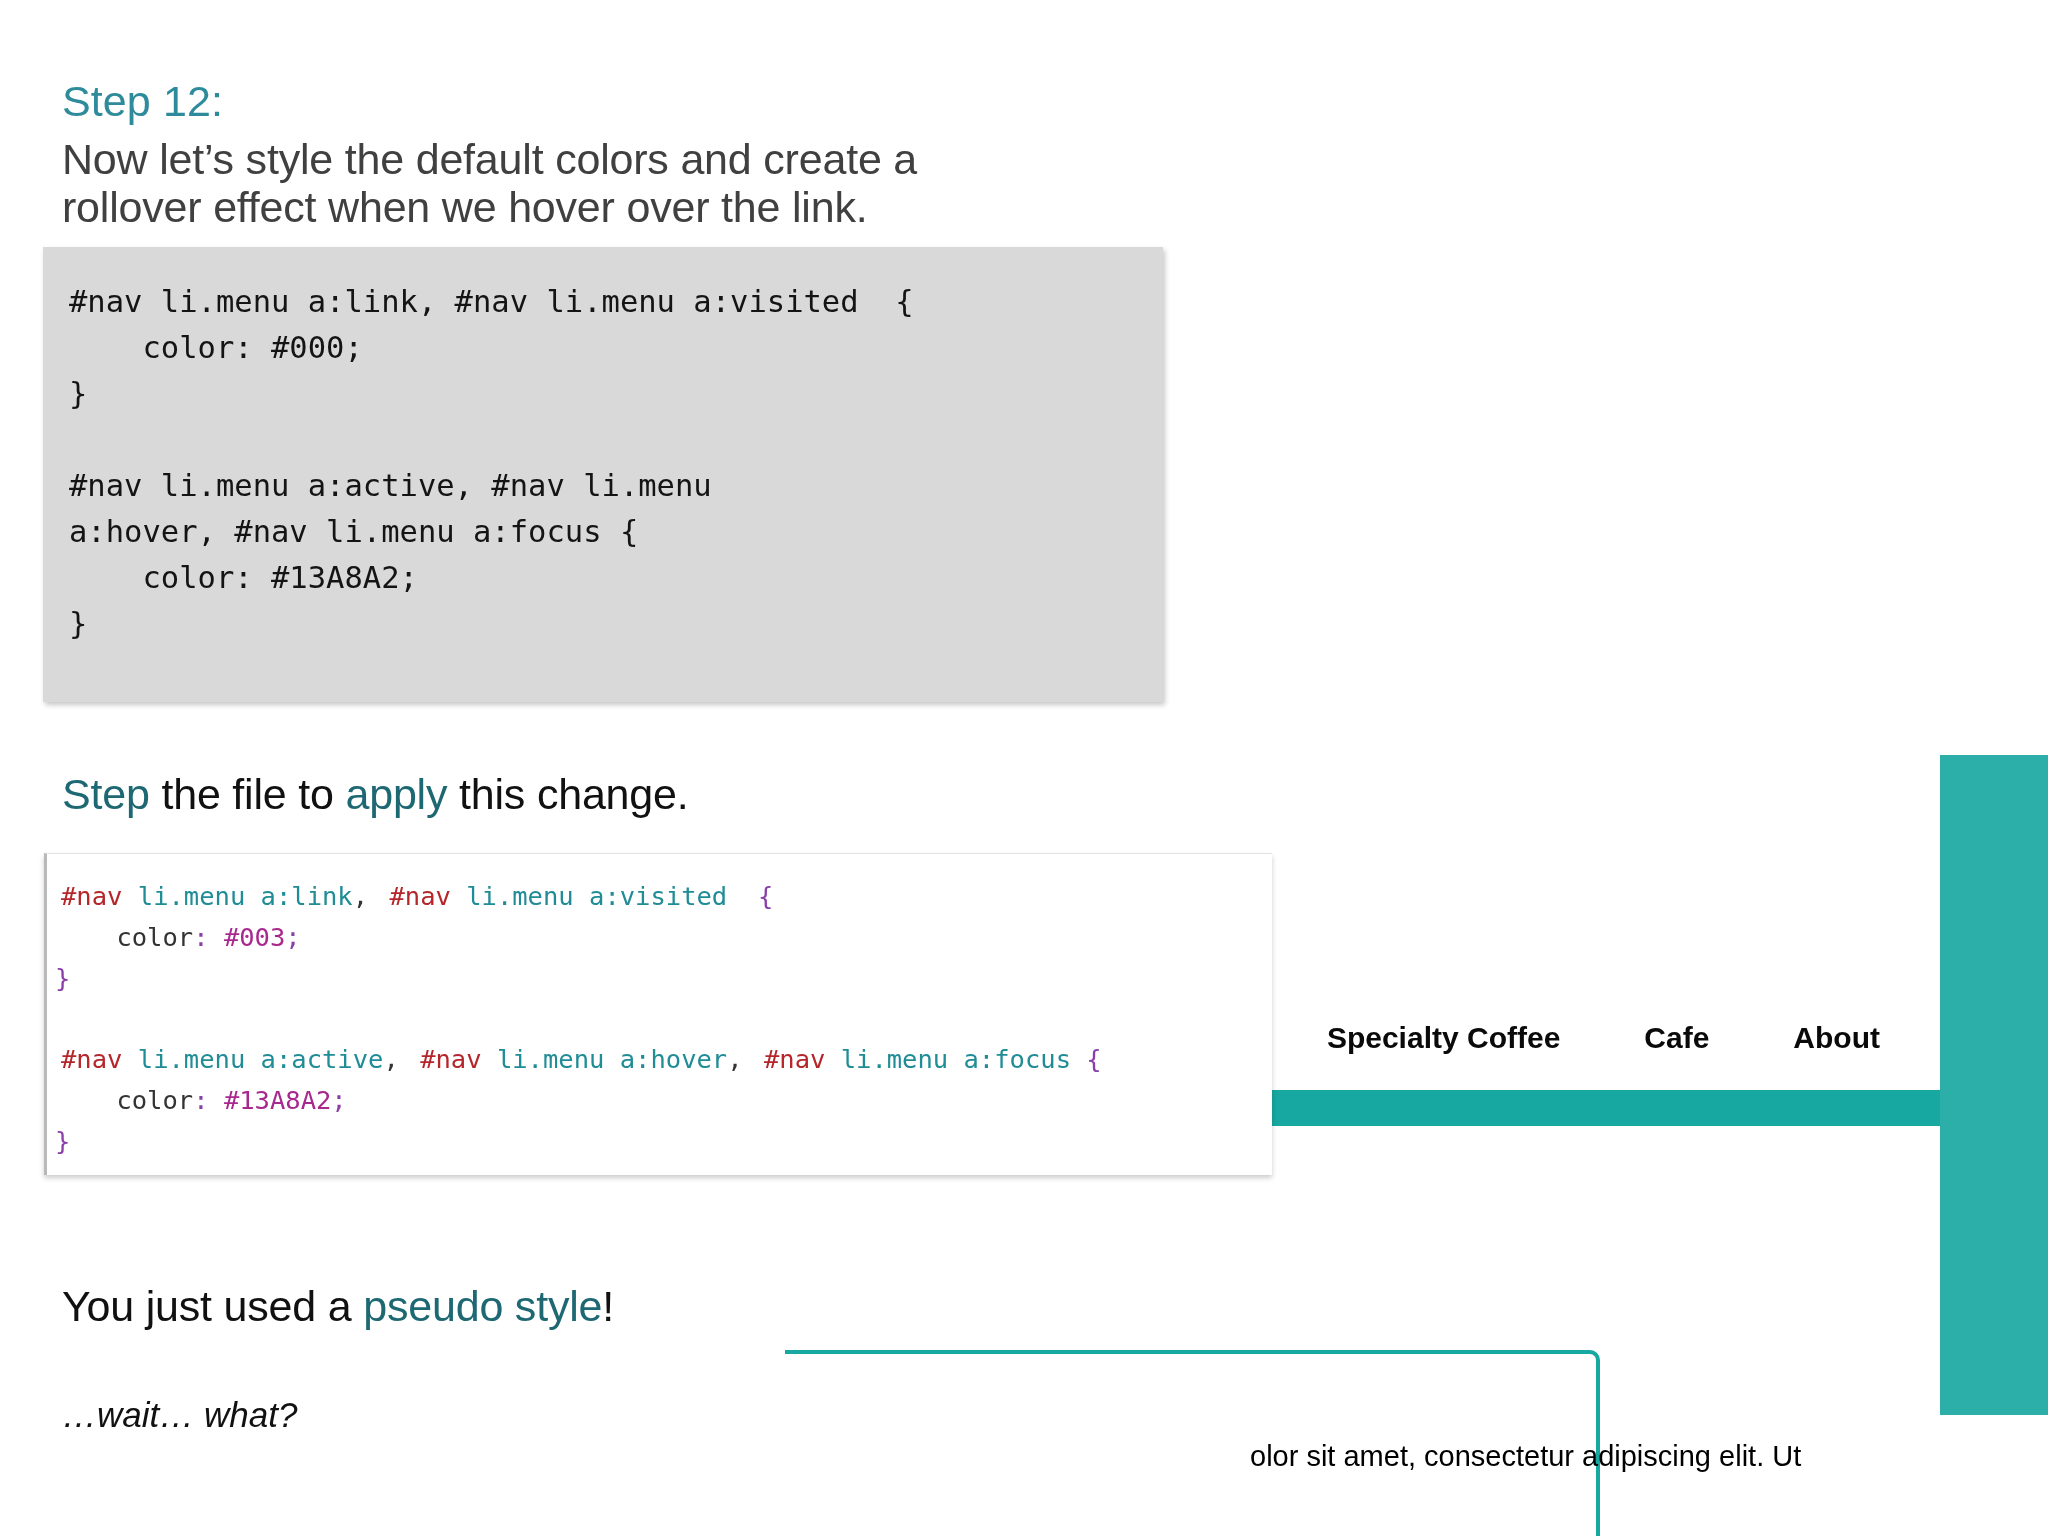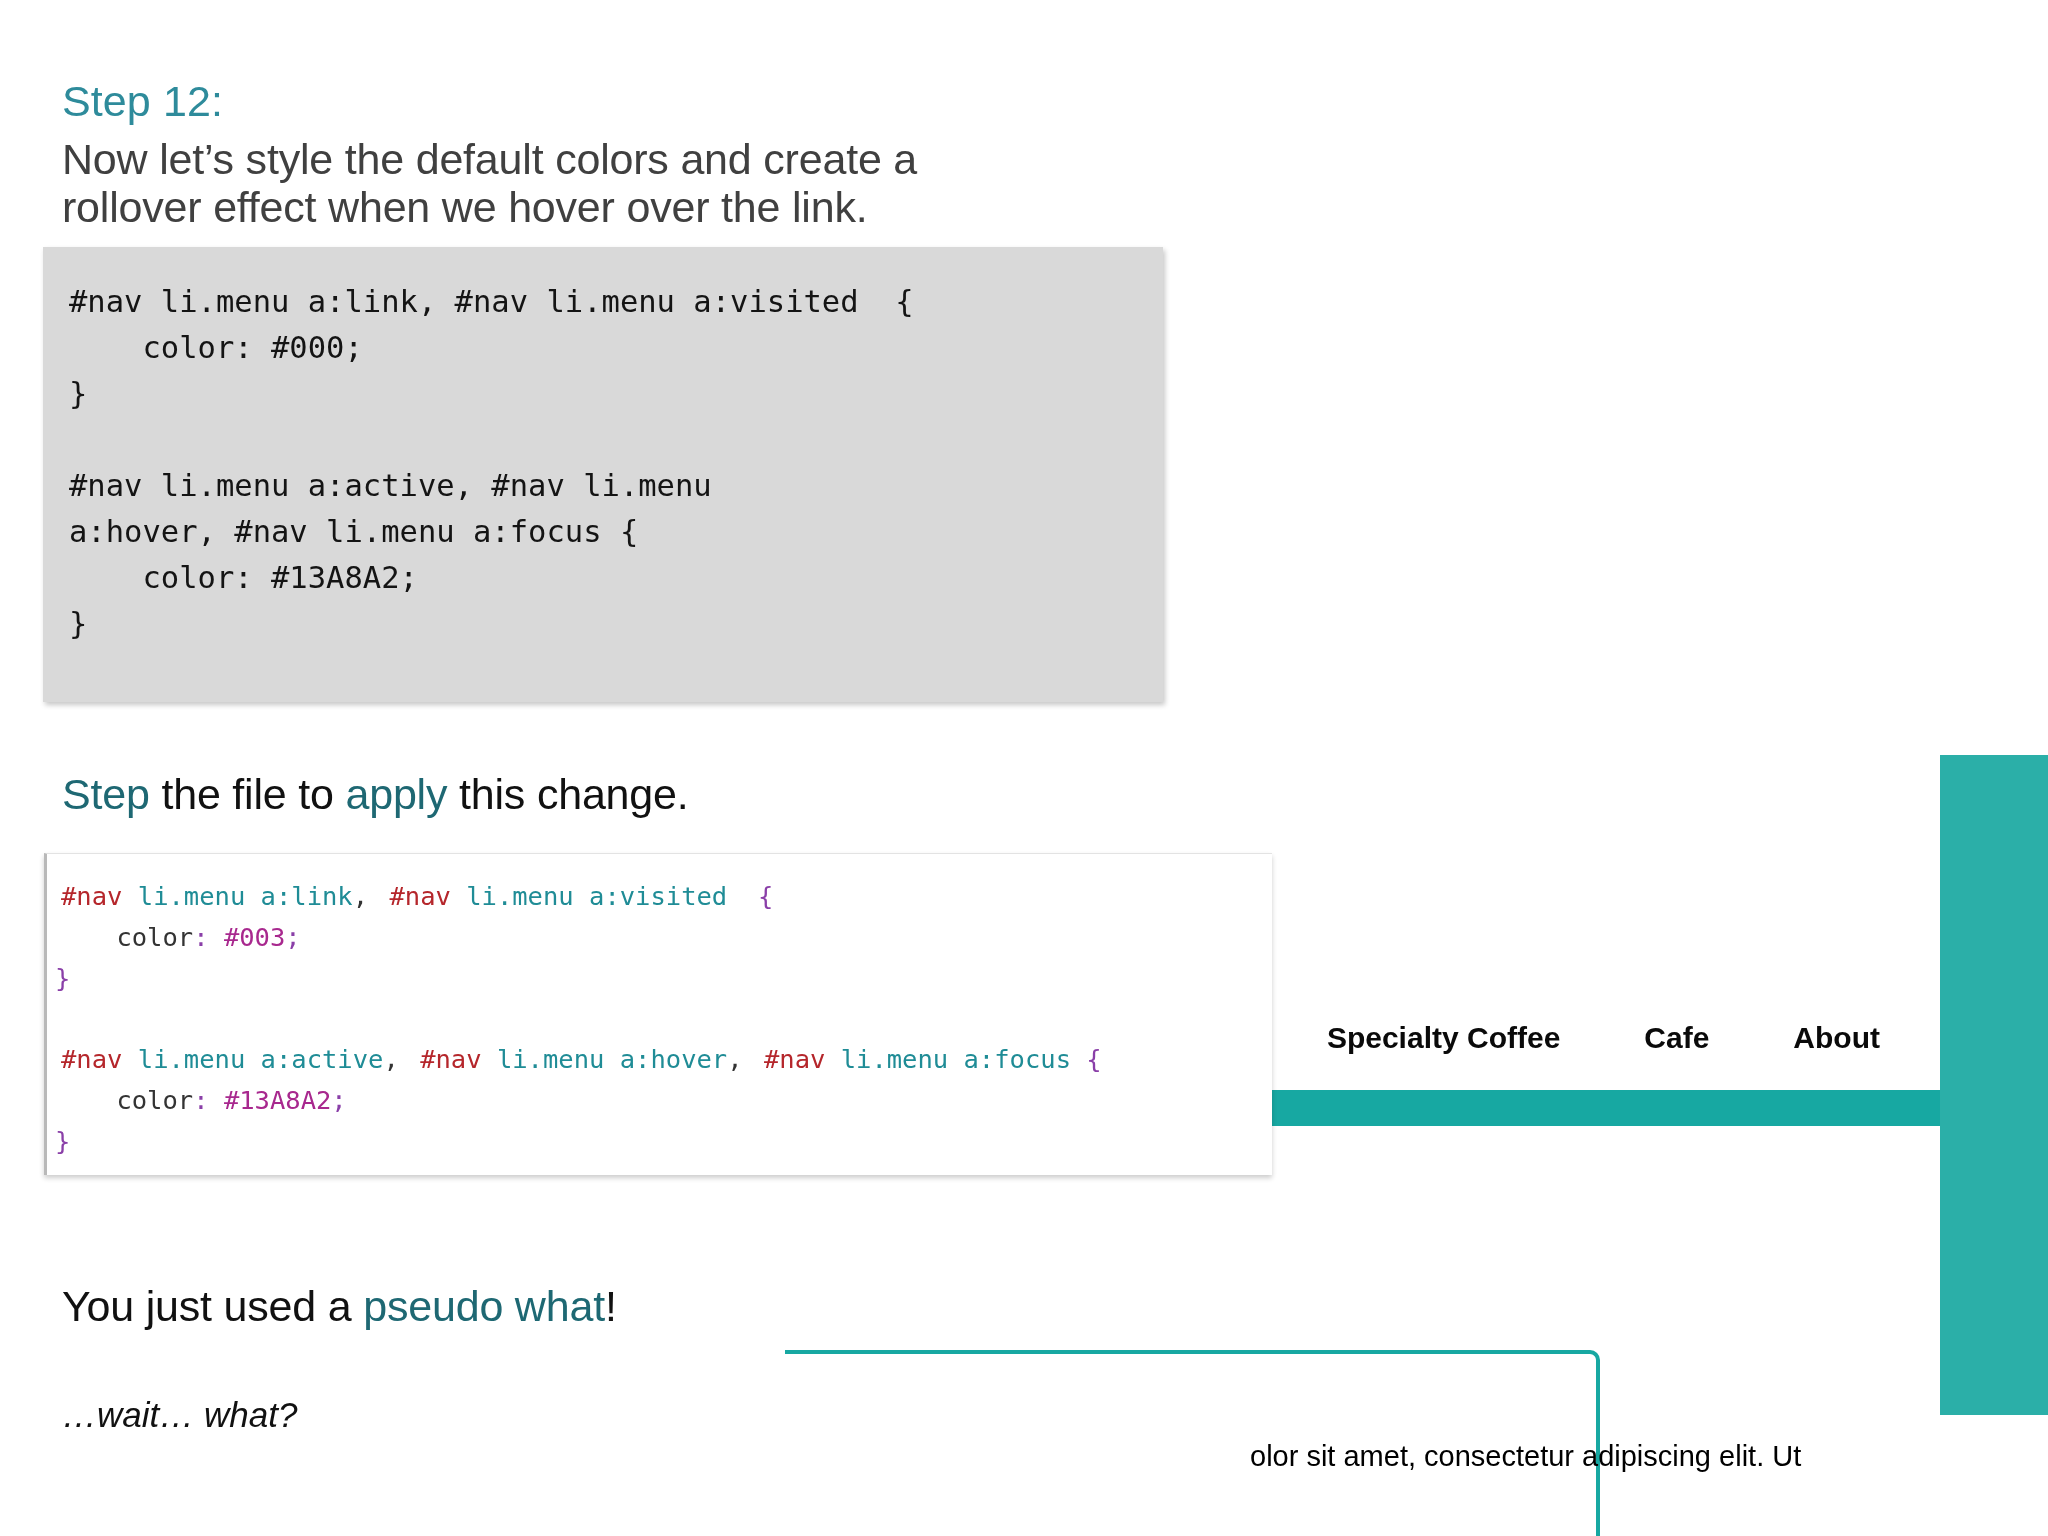--- a/index.html
+++ b/index.html
@@ -247,15 +247,15 @@
   <pre id="editor-code"><span class="tok-sel-id">#nav</span><span class="tok-sel-el"> li.menu a:link</span><span class="tok-prop">, </span><span class="tok-sel-id">#nav</span><span class="tok-sel-el"> li.menu a:visited</span><span class="tok-prop">  </span><span class="tok-punct">{</span>
 <span class="tok-prop">    color</span><span class="tok-punct">:</span><span class="tok-prop"> </span><span class="tok-value">#003</span><span class="tok-punct">;</span>
 <span class="tok-punct">}</span>
 
 <span class="tok-sel-id">#nav</span><span class="tok-sel-el"> li.menu a:active</span><span class="tok-prop">, </span><span class="tok-sel-id">#nav</span><span class="tok-sel-el"> li.menu a:hover</span><span class="tok-prop">, </span><span class="tok-sel-id">#nav</span><span class="tok-sel-el"> li.menu a:focus</span><span class="tok-prop"> </span><span class="tok-punct">{</span>
 <span class="tok-prop">    color</span><span class="tok-punct">:</span><span class="tok-prop"> </span><span class="tok-value">#13A8A2</span><span class="tok-punct">;</span>
 <span class="tok-punct">}</span></pre>
 </div>
 
 <div class="pseudo-line">
-  <span>You just used a </span><span class="accent-word">pseudo what</span><span>!</span>
+  <span>You just used a </span><span class="accent-word">pseudo style</span><span>!</span>
 </div>
 <div class="wait-line">…wait… what?</div>
 
 </body></html>

